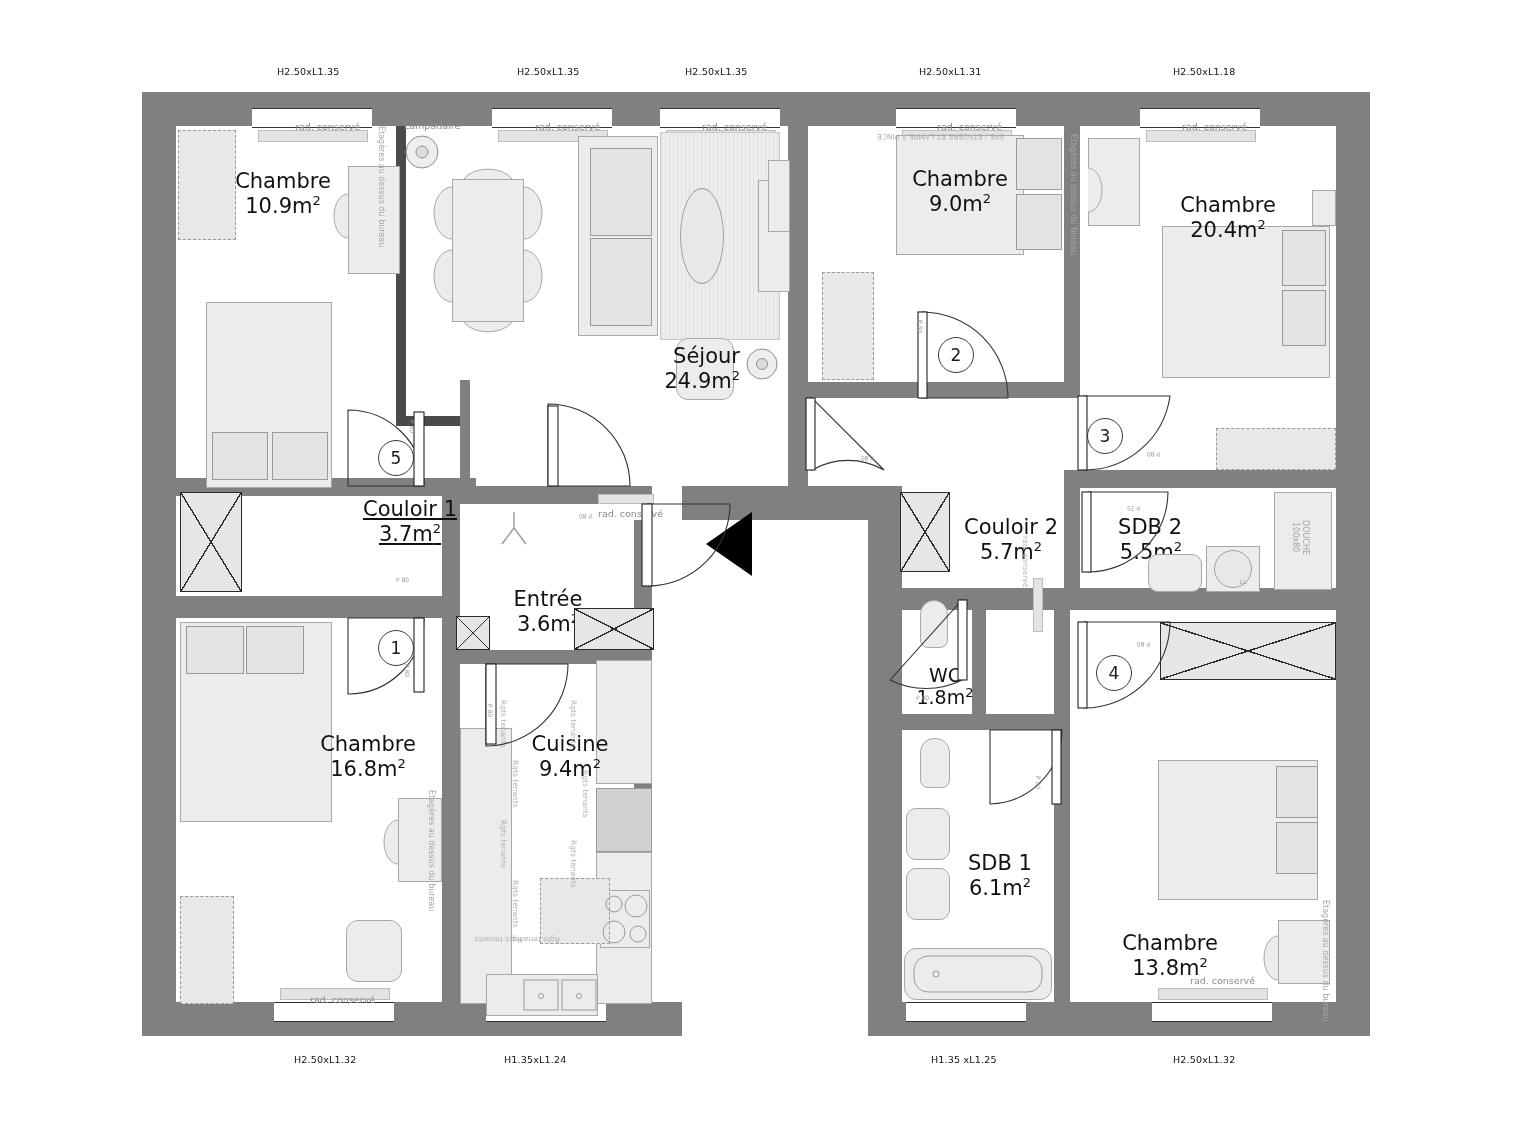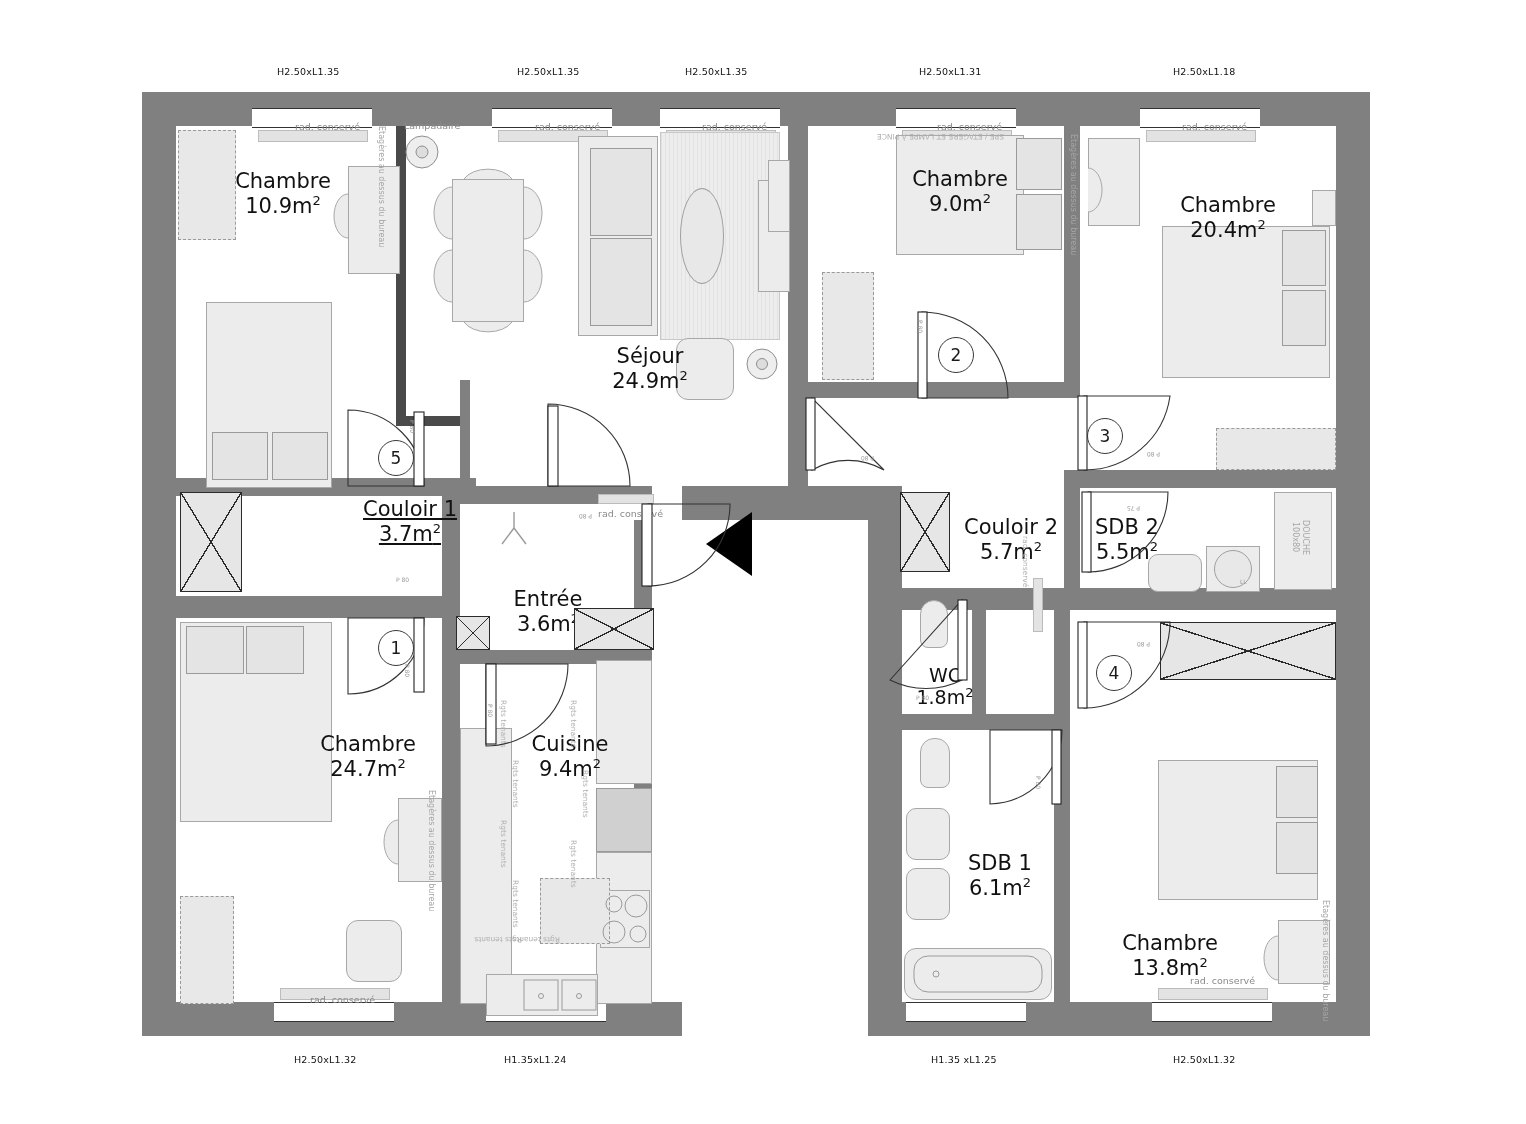--- a/index.html
+++ b/index.html
@@ -148,21 +148,21 @@
   </div>
 
   <div class="furn-l" style="left:452px;top:179px;width:72px;height:143px;"></div>
   <div class="rug" style="left:660px;top:132px;width:120px;height:208px;"></div>
   <div class="furn-l" style="left:578px;top:136px;width:80px;height:200px;"></div>
   <div class="furn" style="left:590px;top:148px;width:62px;height:88px;"></div>
   <div class="furn" style="left:590px;top:238px;width:62px;height:88px;"></div>
   <div class="oval" style="left:680px;top:188px;width:44px;height:96px;"></div>
   <div class="furn-l" style="left:758px;top:180px;width:32px;height:112px;"></div>
   <div class="furn-l" style="left:676px;top:338px;width:58px;height:62px;border-radius:12px;"></div>
-  <div class="rlabel" style="left:560px;top:345px;width:180px;">
+  <div class="rlabel" style="left:560px;top:345px;width:180px;text-align:right;">
     <span class="a">Séjour</span>
     <span class="b"><span>24.9m</span><sup>2</sup></span>
   </div>
   <div class="rad" style="left:404px;top:120px;">Lampadaire</div>
 
   <div class="furn-l" style="left:896px;top:135px;width:128px;height:120px;"></div>
   <div class="furn" style="left:1016px;top:138px;width:46px;height:52px;"></div>
   <div class="furn" style="left:1016px;top:194px;width:46px;height:56px;"></div>
   <div class="furn-dash" style="left:822px;top:272px;width:52px;height:108px;"></div>
   <div class="furn-l" style="left:768px;top:160px;width:22px;height:72px;"></div>
@@ -203,21 +203,21 @@
   <div class="arrow" style="left:706px;top:512px;"></div>
 
   <div class="furn-l" style="left:180px;top:622px;width:152px;height:200px;"></div>
   <div class="furn" style="left:186px;top:626px;width:58px;height:48px;"></div>
   <div class="furn" style="left:246px;top:626px;width:58px;height:48px;"></div>
   <div class="furn-dash" style="left:180px;top:896px;width:54px;height:108px;"></div>
   <div class="furn-l" style="left:398px;top:798px;width:44px;height:84px;"></div>
   <div class="furn-l" style="left:346px;top:920px;width:56px;height:62px;border-radius:12px;"></div>
   <div class="rlabel" style="left:268px;top:733px;width:200px;">
     <span class="a">Chambre</span>
-    <span class="b"><span>24.7m</span><sup>2</sup></span>
+    <span class="b"><span>16.8m</span><sup>2</sup></span>
   </div>
   <div class="vtext2" style="left:436px;top:790px;transform:rotate(90deg);">Etagères au dessus du bureau</div>
 
   <div class="furn-l" style="left:460px;top:728px;width:52px;height:276px;"></div>
   <div class="furn-l" style="left:596px;top:660px;width:56px;height:124px;"></div>
   <div class="furn-d" style="left:596px;top:788px;width:56px;height:64px;"></div>
   <div class="furn-l" style="left:596px;top:852px;width:56px;height:152px;"></div>
   <div class="furn-l" style="left:600px;top:890px;width:50px;height:58px;"></div>
   <div class="furn-l" style="left:486px;top:974px;width:112px;height:42px;"></div>
   <div class="furn-dash" style="left:540px;top:878px;width:70px;height:66px;"></div>
@@ -236,21 +236,21 @@
   <div class="vtext" style="left:522px;top:944px;transform:rotate(180deg);">Rgts tenants</div>
 
   <div class="rlabel" style="left:946px;top:516px;width:130px;">
     <span class="a">Couloir 2</span>
     <span class="b"><span>5.7m</span><sup>2</sup></span>
   </div>
   <div class="xbox" style="left:900px;top:492px;width:50px;height:80px;"></div>
   <div class="radbar" style="left:1033px;top:578px;width:8px;height:52px;"></div>
   <div class="vtext" style="left:1030px;top:536px;transform:rotate(90deg);">rad. conservé</div>
 
-  <div class="rlabel" style="left:1072px;top:516px;width:110px;">
+  <div class="rlabel" style="left:1072px;top:516px;width:110px;text-align:right;">
     <span class="a">SDB 2</span>
     <span class="b"><span>5.5m</span><sup>2</sup></span>
   </div>
   <div class="furn-l" style="left:1148px;top:554px;width:54px;height:38px;border-radius:10px;"></div>
   <div class="furn-l" style="left:1206px;top:546px;width:54px;height:46px;"></div>
   <div class="oval" style="left:1214px;top:550px;width:38px;height:38px;"></div>
   <div class="micro" style="left:1240px;top:578px;">LL</div>
   <div class="furn-l" style="left:1274px;top:492px;width:58px;height:98px;"></div>
   <div class="vtext2" style="left:1310px;top:520px;transform:rotate(90deg);">DOUCHE</div>
   <div class="vtext2" style="left:1300px;top:522px;transform:rotate(90deg);">100x80</div>

